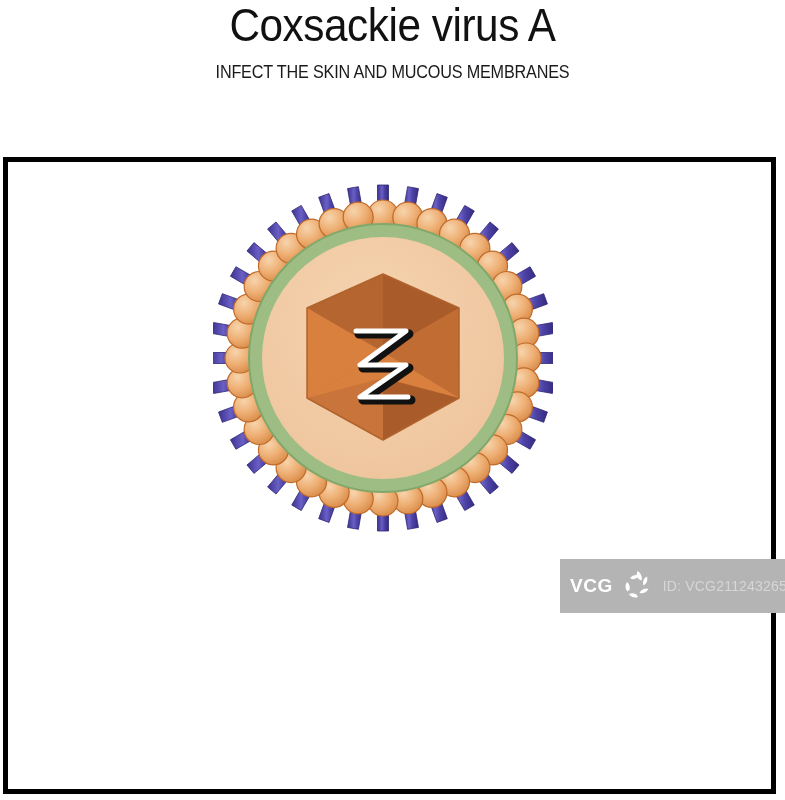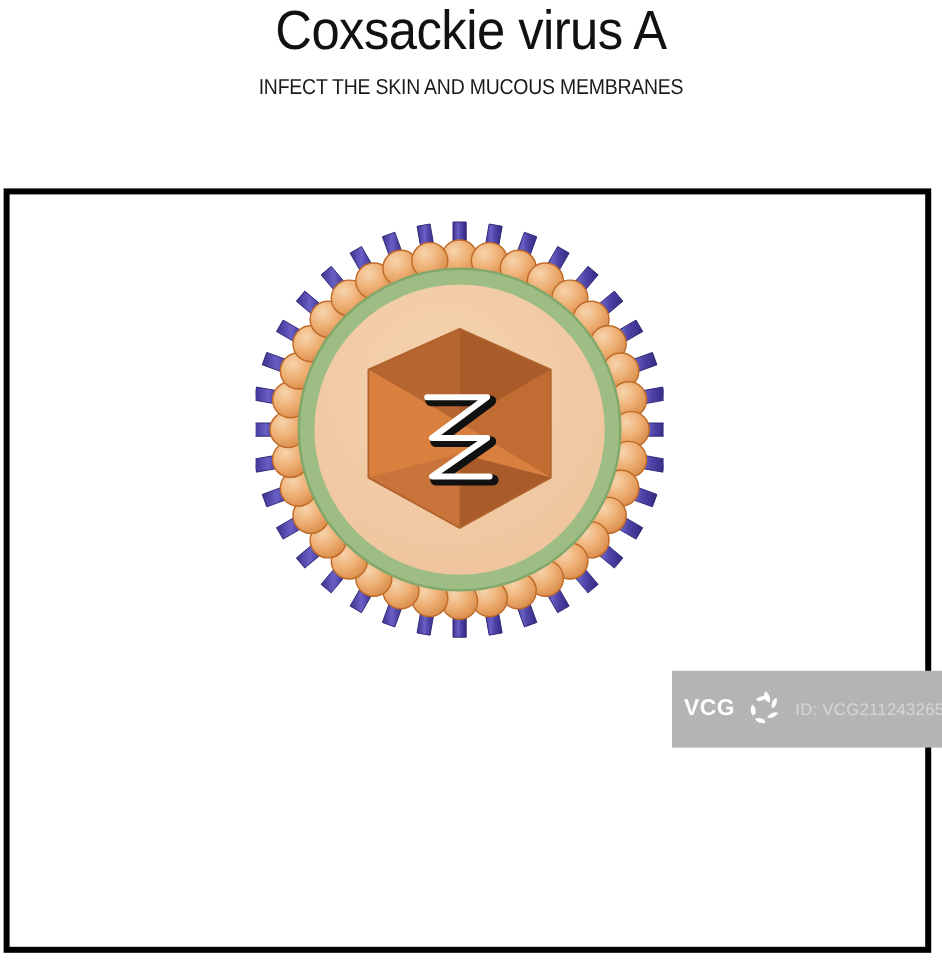--- a/index.html
+++ b/index.html
@@ -78,21 +78,21 @@
     line-height:1.32;
     white-space:nowrap;
     transform:scaleX(0.95);
     transform-origin:left center;
   }
 
   
   .watermark{
     position:absolute;
     left:560px;top:559px;
-    width:225px;height:64px;
+    width:225px;height:54px;
     background:#b4b4b4;
     display:flex;align-items:center;
     overflow:hidden;
   }
   .wm-logo{
     font-size:19px;font-weight:bold;color:#ffffff;
     font-family:"Liberation Sans", sans-serif;
     letter-spacing:0.5px;
     margin-left:10px;
   }

